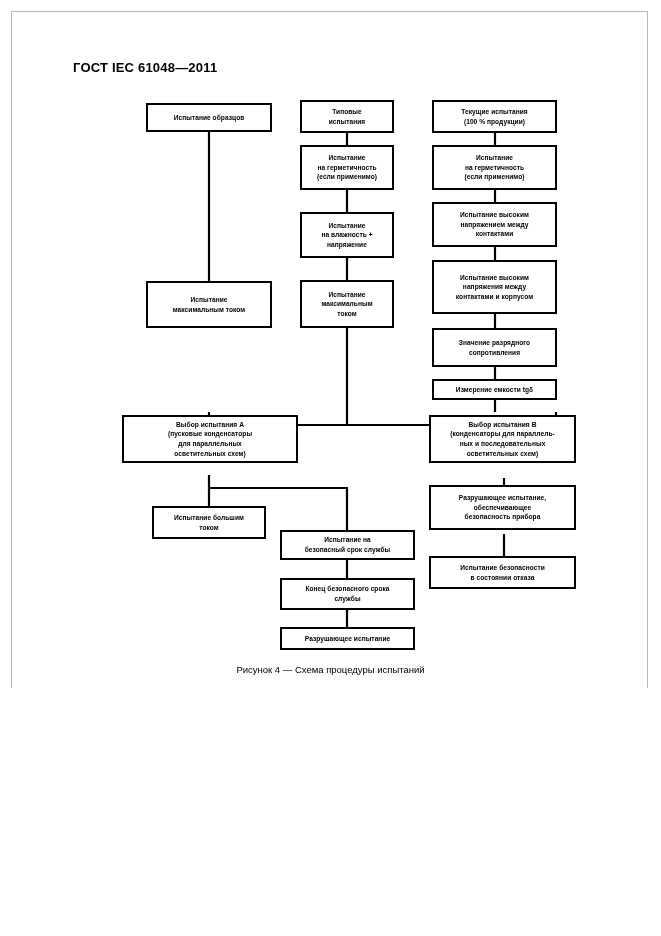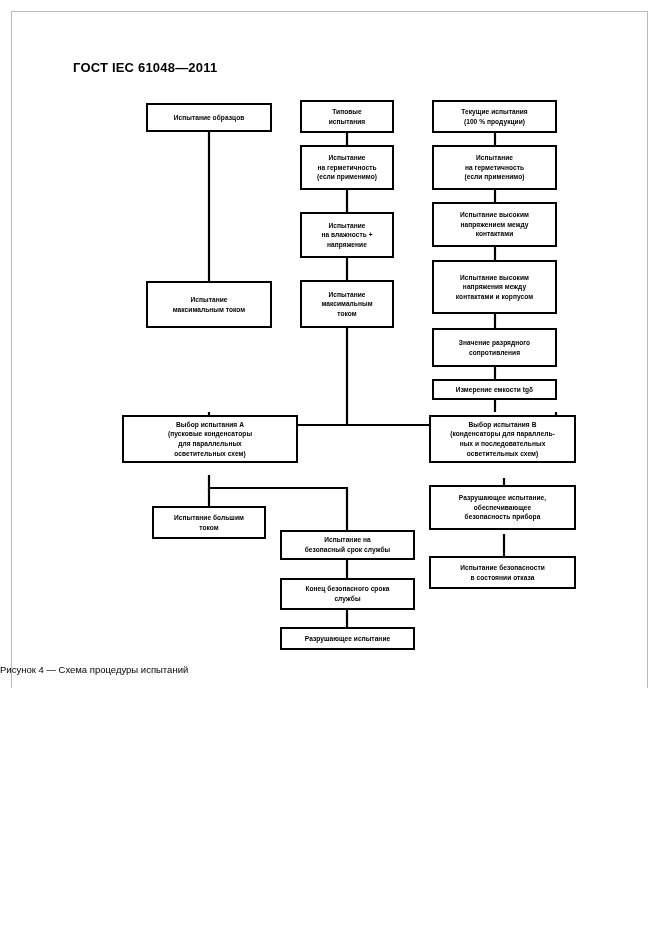--- a/index.html
+++ b/index.html
@@ -42,20 +42,21 @@
     left: 74px;
     top: 848px;
     font-size: 11px;
     color: #000;
   }
   .fig-caption {
     position: absolute;
     left: 0;
     top: 664px;
     width: 661px;
+    text-align: center;
     font-size: 9.5px;
     color: #000;
   }
   .node {
     position: absolute;
     box-sizing: border-box;
     border: 2.2px solid #000;
     background: #ffffff;
     display: flex;
     align-items: center;

